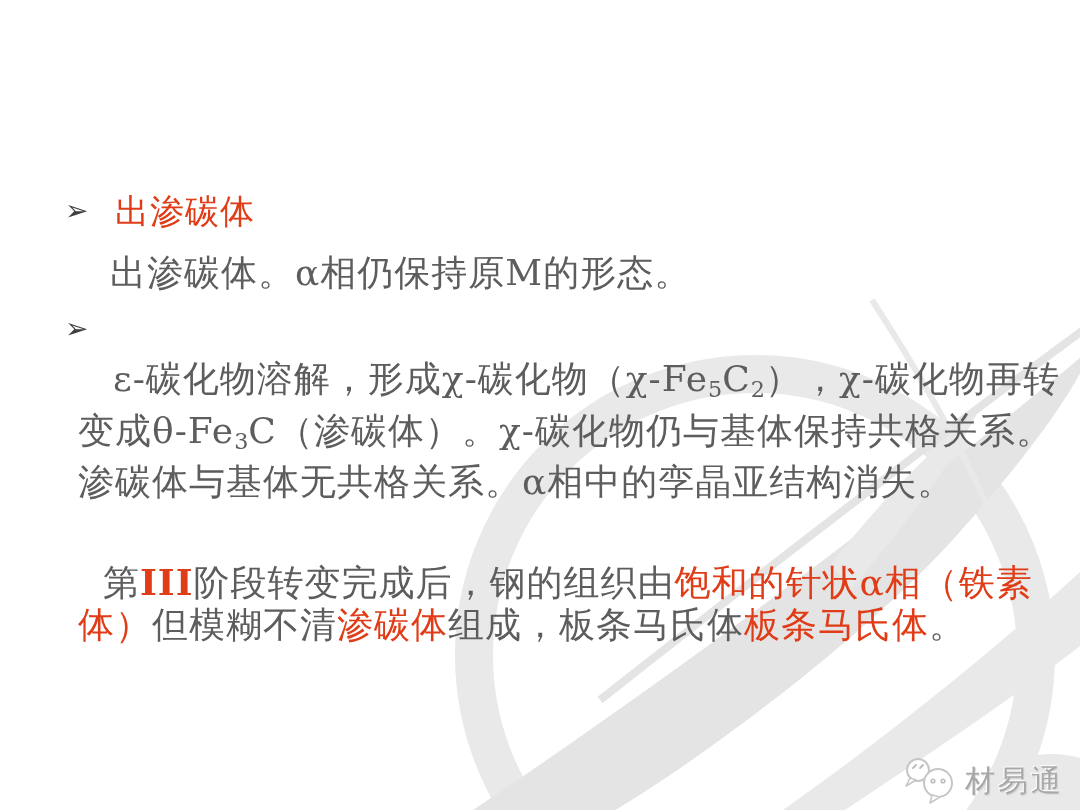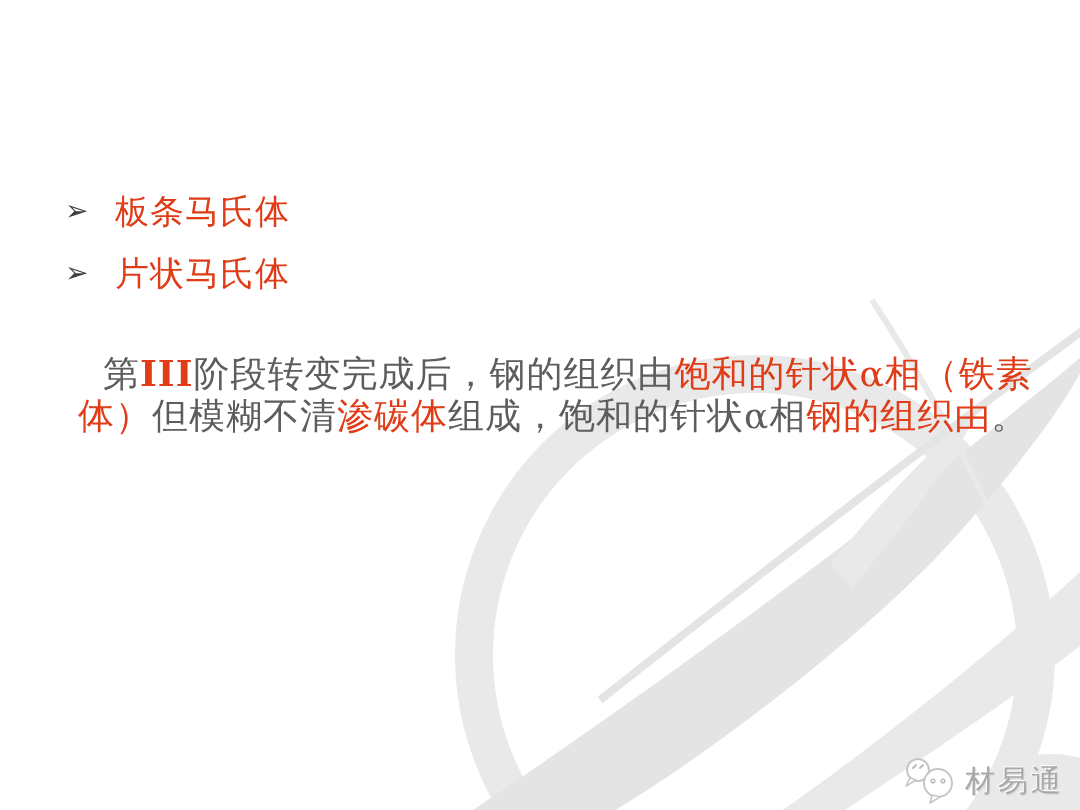--- a/index.html
+++ b/index.html
@@ -68,35 +68,40 @@
     <path fill="var(--watermark)" d="M830 565 C 880 502, 932 448, 978 412 C 942 480, 892 540, 852 588 Z"></path>
     <path fill="none" stroke="var(--watermark2)" stroke-width="8" d="M600 700 C 780 558, 950 428, 1086 328"></path>
     <path fill="none" stroke="var(--watermark)" stroke-width="6" d="M872 300 C 950 420, 1012 540, 1042 660"></path>
     <ellipse cx="1052" cy="806" rx="74" ry="52" fill="var(--watermark)"></ellipse>
   </svg>
 
   <div class="content">
 
     <div class="bullet-row">
       <span class="bullet-marker">➢</span>
-      <span class="bullet-label">板条马氏体</span>
+      <span class="bullet-label">出渗碳体</span>
     </div>
 
     <div class="para p1">
+        <span class="line"><span>出渗碳体。α相仍保持原M的形态。</span></span>
       </div>
 
     <div class="bullet-row second">
       <span class="bullet-marker">➢</span>
-      <span class="bullet-label">片状马氏体</span>
     </div>
 
+    <div class="para p2">
+        <span class="line"><span>ε-碳化物溶解，形成χ-碳化物（χ-Fe</span><span class="sub">5</span><span>C</span><span class="sub">2</span><span>），χ-碳化物再转</span></span>
+        <span class="line"><span>变成θ-Fe</span><span class="sub">3</span><span>C（渗碳体）。χ-碳化物仍与基体保持共格关系。</span></span>
+        <span class="line"><span>渗碳体与基体无共格关系。α相中的孪晶亚结构消失。</span></span>
+      </div>
 
     <div class="para p3">
         <span class="line"><span>第</span><span class="red b">III</span><span>阶段转变完成后，钢的组织由</span><span class="red">饱和的针状α相（铁素</span></span>
-        <span class="line"><span class="red">体）</span><span>但模糊不清</span><span class="red">渗碳体</span><span>组成，饱和的针状α相</span><span class="red">钢的组织由</span><span>。</span></span>
+        <span class="line"><span class="red">体）</span><span>但模糊不清</span><span class="red">渗碳体</span><span>组成，板条马氏体</span><span class="red">板条马氏体</span><span>。</span></span>
       </div>
 
   </div>
 
   <div class="brand">
     <svg width="58" height="50" viewBox="0 0 58 50" aria-hidden="true">
 
       <circle cx="16" cy="14" r="11" fill="#ffffff" stroke="#c6c6c6" stroke-width="2"></circle>
       <path d="M8 22 L4 30 L14 24 Z" fill="#ffffff" stroke="#c6c6c6" stroke-width="1.5" stroke-linejoin="round"></path>
       <path d="M11 12 l3 -3 M18 12 l3 -3" stroke="#bdbdbd" stroke-width="2" fill="none" stroke-linecap="round"></path>

